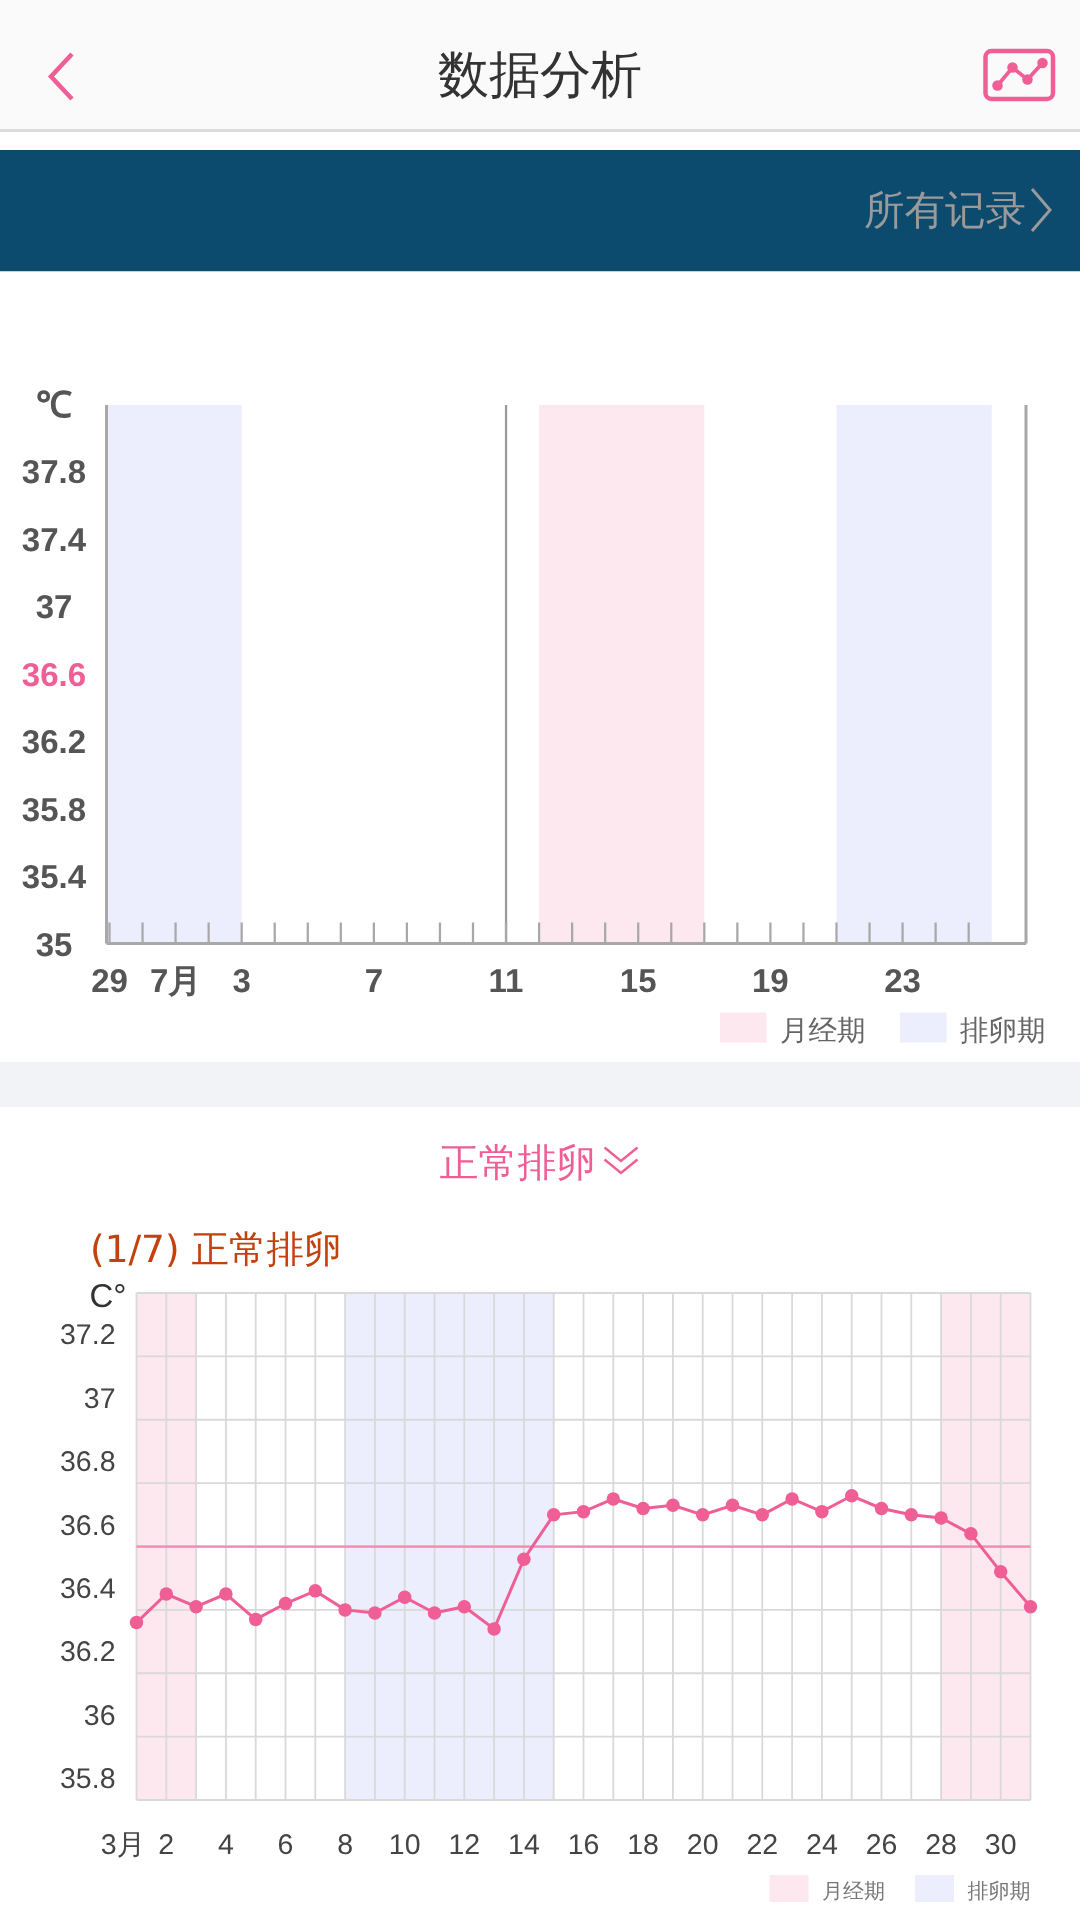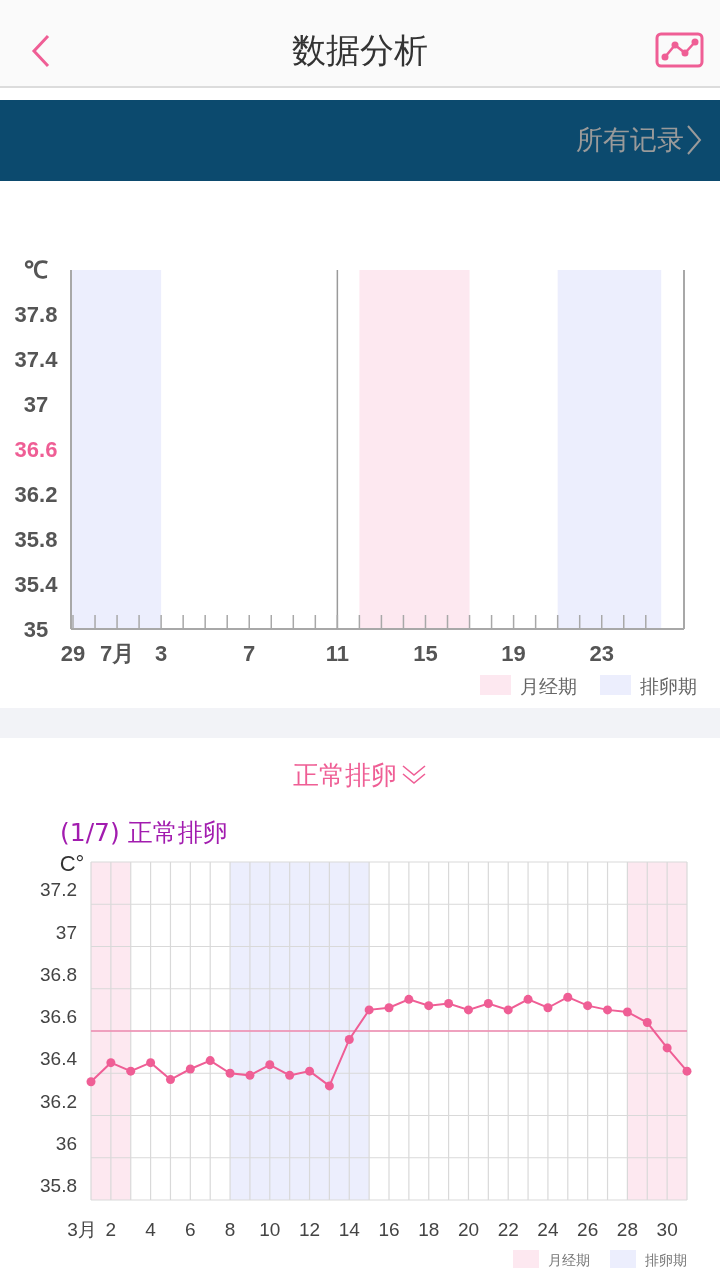--- a/index.html
+++ b/index.html
@@ -9,21 +9,21 @@
   .title { position:absolute; left:0; top:0; width:720px; height:100px; line-height:100px; text-align:center; font-size:34px; color:#333; pointer-events:none; }
   .chart-btn { position:absolute; left:655px; top:32px; width:49px; height:36px; cursor:pointer; }
   .records-bar { position:absolute; left:0; top:100px; width:720px; height:81px; background:#0c4a6e; }
   .records-link { position:absolute; right:18px; top:22px; font-size:27px; color:#9a9a9a; cursor:pointer; display:flex; align-items:center; }
   .records-link svg { margin-left:2px; }
   .top-chart { position:absolute; left:0; top:181px; width:720px; height:527px; background:#fff; }
   .badge { position:absolute; left:300px; top:20px; width:120px; height:39px; background:#9b9b9b; color:#fff; font-size:26px; line-height:39px; text-align:center; }
   .sep { position:absolute; left:0; top:708px; width:720px; height:30px; background:#f2f3f7; }
   .ref-title { position:absolute; left:0; top:758px; width:720px; text-align:center; font-size:26px; color:#ef5e95; cursor:pointer; }
   .ref-title span.chev { display:inline-block; vertical-align:middle; margin-left:4px; }
-  .cycle-title { position:absolute; left:60px; top:816px; font-size:25px; color:#a21caf; }
+  .cycle-title { position:absolute; left:60px; top:816px; font-size:25px; color:#c2410c; }
   svg text { font-family:"Liberation Sans", sans-serif; }
 </style>
 </head>
 <body>
 
 <div class="topbar">
   <div class="back-btn">
     <svg width="40" height="40" viewBox="0 0 40 40">
       <polyline points="24,6 10,21 24,36" fill="none" stroke="#ef5e95" stroke-width="3"></polyline>
     </svg>

